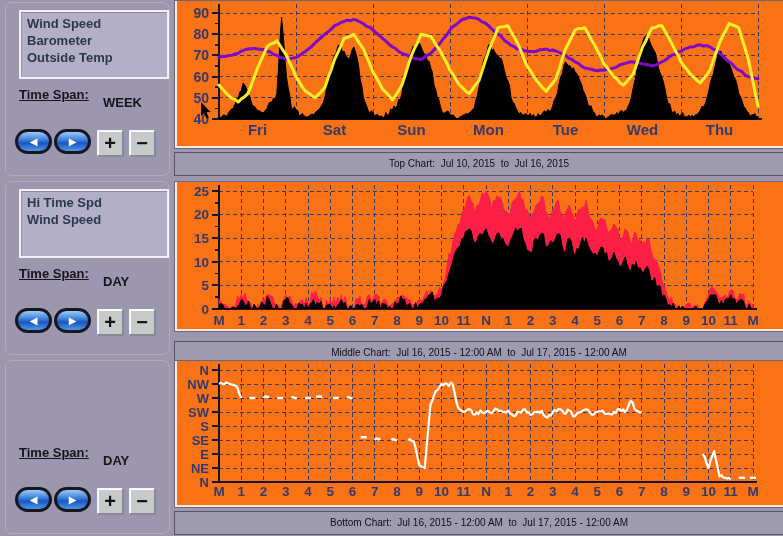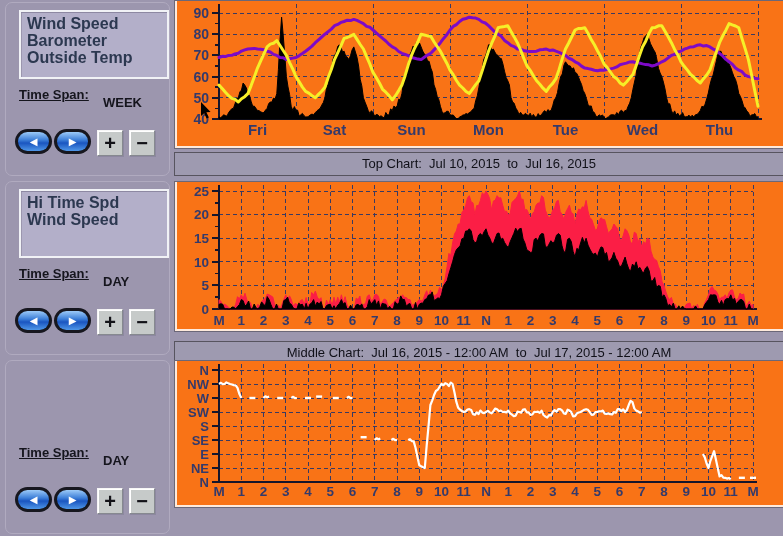--- a/index.html
+++ b/index.html
@@ -14,21 +14,21 @@
     position:absolute;left:5px;top:2px;width:163px;height:172px;
     border:1px solid #b0aabf;border-radius:7px;
   }
   .listbox{
     position:absolute;left:13px;top:7px;width:140px;height:62px;
     background:#b3afc9;border:2px solid #f1f2f6;
     box-shadow:inset 0 1px 0 #8d88a2, inset 1px 0 0 #9b96ae;
     padding:3px 0 0 6px;box-sizing:content-box;overflow:hidden;
   }
   .listbox .item{
-    font-size:16px;font-weight:600;color:#2c3850;line-height:17px;white-space:nowrap;
+    font-size:13px;font-weight:600;color:#2c3850;line-height:17px;white-space:nowrap;
   }
   .timespan{
     position:absolute;left:13px;top:84px;font-size:13px;font-weight:600;color:#15151d;text-decoration:underline;
   }
   .timespan .val{position:absolute;left:84px;top:8px;}
   .cap-btn{
     position:absolute;top:126px;width:37px;height:25px;border-radius:13px;
     background:#17171f;display:flex;align-items:center;justify-content:center;
     cursor:default;
   }
@@ -48,21 +48,21 @@
   .btn-prev{left:9px;}  .btn-next{left:48px;}
   .btn-plus{left:91px;} .btn-minus{left:123px;}
   .chart-panel{
     position:absolute;left:174px;width:608px;
     background:#f97316;border:1px solid #6b6778;
     box-shadow:inset 2px -2px 0 rgba(255,255,255,0.85);
   }
   .caption-bar{
     position:absolute;left:174px;width:608px;height:22px;
     background:#9e9ab0;border:1px solid #57545f;
-    font-size:13px;color:#101018;text-align:center;line-height:22px;
+    font-size:10px;color:#101018;text-align:center;line-height:22px;
     white-space:pre;overflow:hidden;
   }
   svg{display:block;}
   #mouse-cursor{position:absolute;left:200px;top:102px;width:12px;height:18px;pointer-events:none;}
 </style>
 </head>
 <body>
 
 <div class="section" style="top:0;">
   <div class="left-group">
@@ -362,17 +362,18 @@
         <path d="M171.9 37.0 L173.8 35.8 L175.6 37.2 L177.5 37.0" fill="none" stroke="#ffffff" stroke-width="2.2" stroke-linejoin="round"></path>
         <line x1="185.625" y1="76.19999999999999" x2="191.625" y2="76.19999999999999" stroke="#ffffff" stroke-width="2.4"></line>
         <path d="M199.8 79.0 L201.6 77.3 L203.5 78.2 L205.3 77.6" fill="none" stroke="#ffffff" stroke-width="2.2" stroke-linejoin="round"></path>
         <path d="M216.4 79.0 L218.3 77.8 L220.1 79.2 L222.0 79.0" fill="none" stroke="#ffffff" stroke-width="2.2" stroke-linejoin="round"></path>
         <path d="M233.1 79.0 L235.0 78.2 L236.8 80.1 L238.7 80.4 L240.5 86.7 L242.4 95.7 L244.3 104.2 L246.1 105.2 L248.0 106.2 L249.8 107.0 L251.7 84.3 L253.5 65.3 L255.4 44.0 L257.2 39.7 L259.1 34.0 L260.9 30.0 L262.8 28.7 L264.6 25.7 L266.5 23.0 L268.4 24.2 L270.2 22.2 L272.1 23.0 L273.9 25.1 L275.8 21.6 L277.6 23.0 L279.5 31.5 L281.3 40.7 L283.2 46.8 L285.0 48.6 L286.9 50.0 L288.8 51.0 L290.6 50.6 L292.5 48.5 L294.3 48.2 L296.2 49.0 L298.0 53.1 L299.9 53.8 L301.7 51.3 L303.6 53.1 L305.4 49.6 L307.3 51.6 L309.1 52.1 L311.0 51.0 L312.9 49.9 L314.7 51.4 L316.6 52.4 L318.4 50.2 L320.3 47.5 L322.1 48.2 L324.0 50.2 L325.8 49.5 L327.7 51.0 L329.5 50.9 L331.4 51.4 L333.3 49.6 L335.1 52.3 L337.0 53.6 L338.8 55.2 L340.7 54.6 L342.5 50.7 L344.4 51.0 L346.2 51.6 L348.1 48.6 L349.9 48.2 L351.8 51.3 L353.6 51.4 L355.5 53.8 L357.4 53.5 L359.2 50.8 L361.1 51.0 L362.9 50.7 L364.8 51.9 L366.6 49.6 L368.5 54.0 L370.3 55.5 L372.2 56.6 L374.0 54.2 L375.9 54.4 L377.8 51.0 L379.6 49.1 L381.5 50.8 L383.3 48.2 L385.2 48.1 L387.0 49.4 L388.9 52.4 L390.7 52.9 L392.6 48.7 L394.4 49.6 L396.3 51.2 L398.1 55.3 L400.0 55.2 L401.9 52.3 L403.7 51.5 L405.6 51.0 L407.4 49.9 L409.3 48.8 L411.1 48.2 L413.0 48.8 L414.8 51.2 L416.7 53.8 L418.5 53.7 L420.4 51.2 L422.3 51.0 L424.1 50.4 L426.0 50.4 L427.8 49.6 L429.7 52.6 L431.5 52.9 L433.4 52.4 L435.2 53.2 L437.1 53.5 L438.9 51.0 L440.8 51.8 L442.6 48.2 L444.5 48.2 L446.4 50.1 L448.2 48.3 L450.1 51.0 L451.9 49.0 L453.8 43.8 L455.6 39.8 L457.5 41.1 L459.3 47.4 L461.2 49.6 L463.0 50.3 L464.9 51.7 L466.8 51.0" fill="none" stroke="#ffffff" stroke-width="2.2" stroke-linejoin="round"></path>
         <path d="M527.9 93.0 L529.8 96.4 L531.6 102.5 L533.5 107.0 L535.4 99.8 L537.2 95.2 L539.1 90.2 L540.9 98.6 L542.8 107.2 L544.6 115.4 L546.5 114.2 L548.3 116.6 L550.2 116.8 L552.0 117.6 L553.9 117.0 L555.8 118.2" fill="none" stroke="#ffffff" stroke-width="2.2" stroke-linejoin="round"></path>
         <line x1="563.875" y1="116.8" x2="569.875" y2="116.8" stroke="#ffffff" stroke-width="2.4"></line>
         <line x1="575" y1="116.8" x2="581" y2="116.8" stroke="#ffffff" stroke-width="2.4"></line>
       </svg>
   </div>
+  <div class="caption-bar" style="top:153px;">Bottom Chart:  Jul 16, 2015 - 12:00 AM  to  Jul 17, 2015 - 12:00 AM</div>
 </div>
 
 <svg id="mouse-cursor" viewBox="0 0 12 18">
   <path d="M1 0 L1 14 L4.2 11.2 L6.6 16.6 L8.8 15.6 L6.4 10.3 L10.6 10.1 Z" fill="#000"></path>
 </svg>
 
 </body></html>

